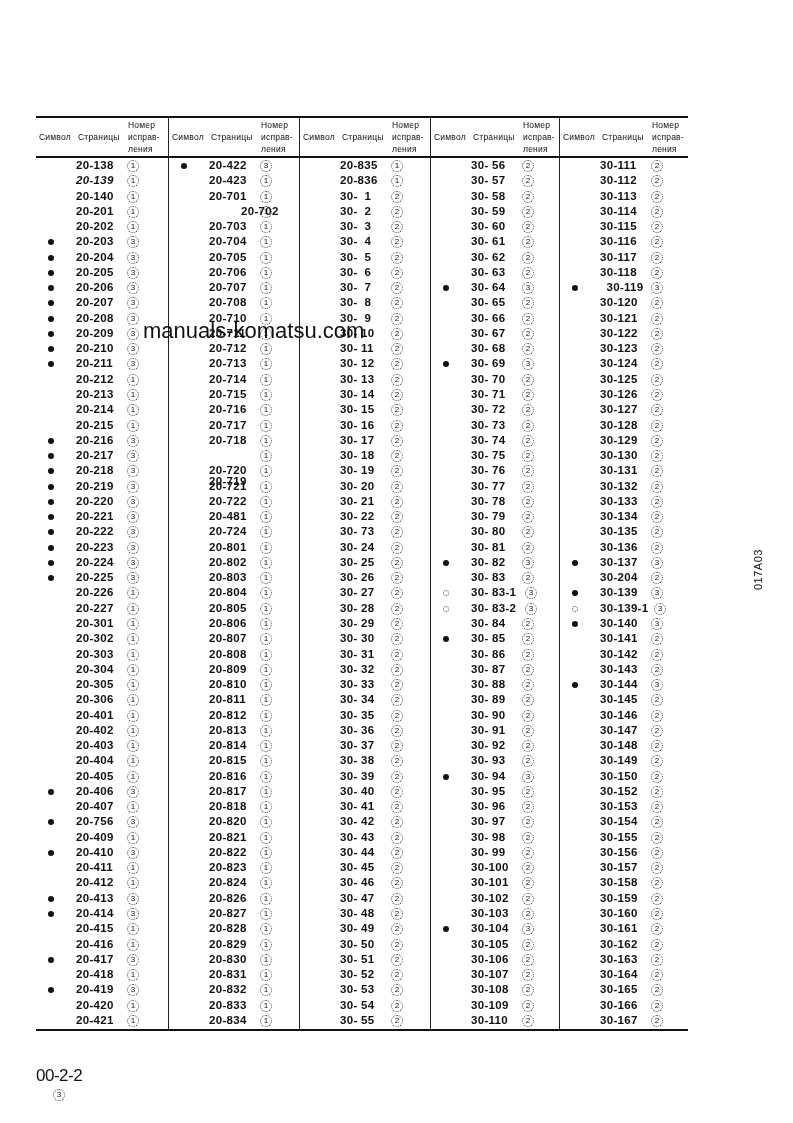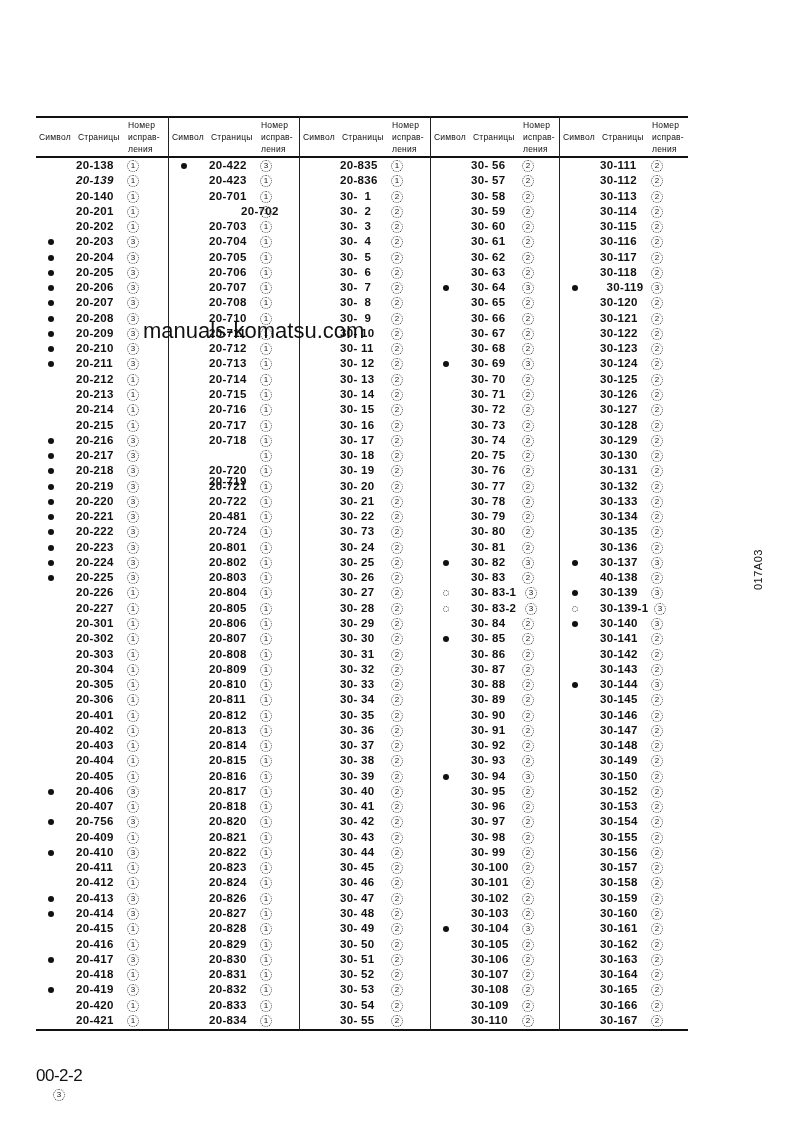--- a/index.html
+++ b/index.html
@@ -1029,21 +1029,21 @@
           <span class="page" style="white-space: pre;">30- 73</span>
           <span class="rev">2</span>
         </div>
         <div class="row">
           <span class="mark"></span>
           <span class="page" style="white-space: pre;">30- 74</span>
           <span class="rev">2</span>
         </div>
         <div class="row">
           <span class="mark"></span>
-          <span class="page" style="white-space: pre;">20- 75</span>
+          <span class="page" style="white-space: pre;">30- 75</span>
           <span class="rev">2</span>
         </div>
         <div class="row">
           <span class="mark"></span>
           <span class="page" style="white-space: pre;">30- 76</span>
           <span class="rev">2</span>
         </div>
         <div class="row">
           <span class="mark"></span>
           <span class="page" style="white-space: pre;">30- 77</span>
@@ -1366,21 +1366,21 @@
           <span class="page" style="white-space: pre;">30-136</span>
           <span class="rev">2</span>
         </div>
         <div class="row">
           <span class="mark filled"></span>
           <span class="page" style="white-space: pre;">30-137</span>
           <span class="rev">3</span>
         </div>
         <div class="row">
           <span class="mark"></span>
-          <span class="page" style="white-space: pre;">40-138</span>
+          <span class="page" style="white-space: pre;">30-204</span>
           <span class="rev">2</span>
         </div>
         <div class="row">
           <span class="mark filled"></span>
           <span class="page" style="white-space: pre;">30-139</span>
           <span class="rev">3</span>
         </div>
         <div class="row">
           <span class="mark open"></span>
           <span class="page" style="white-space: pre;">30-139-1</span>

